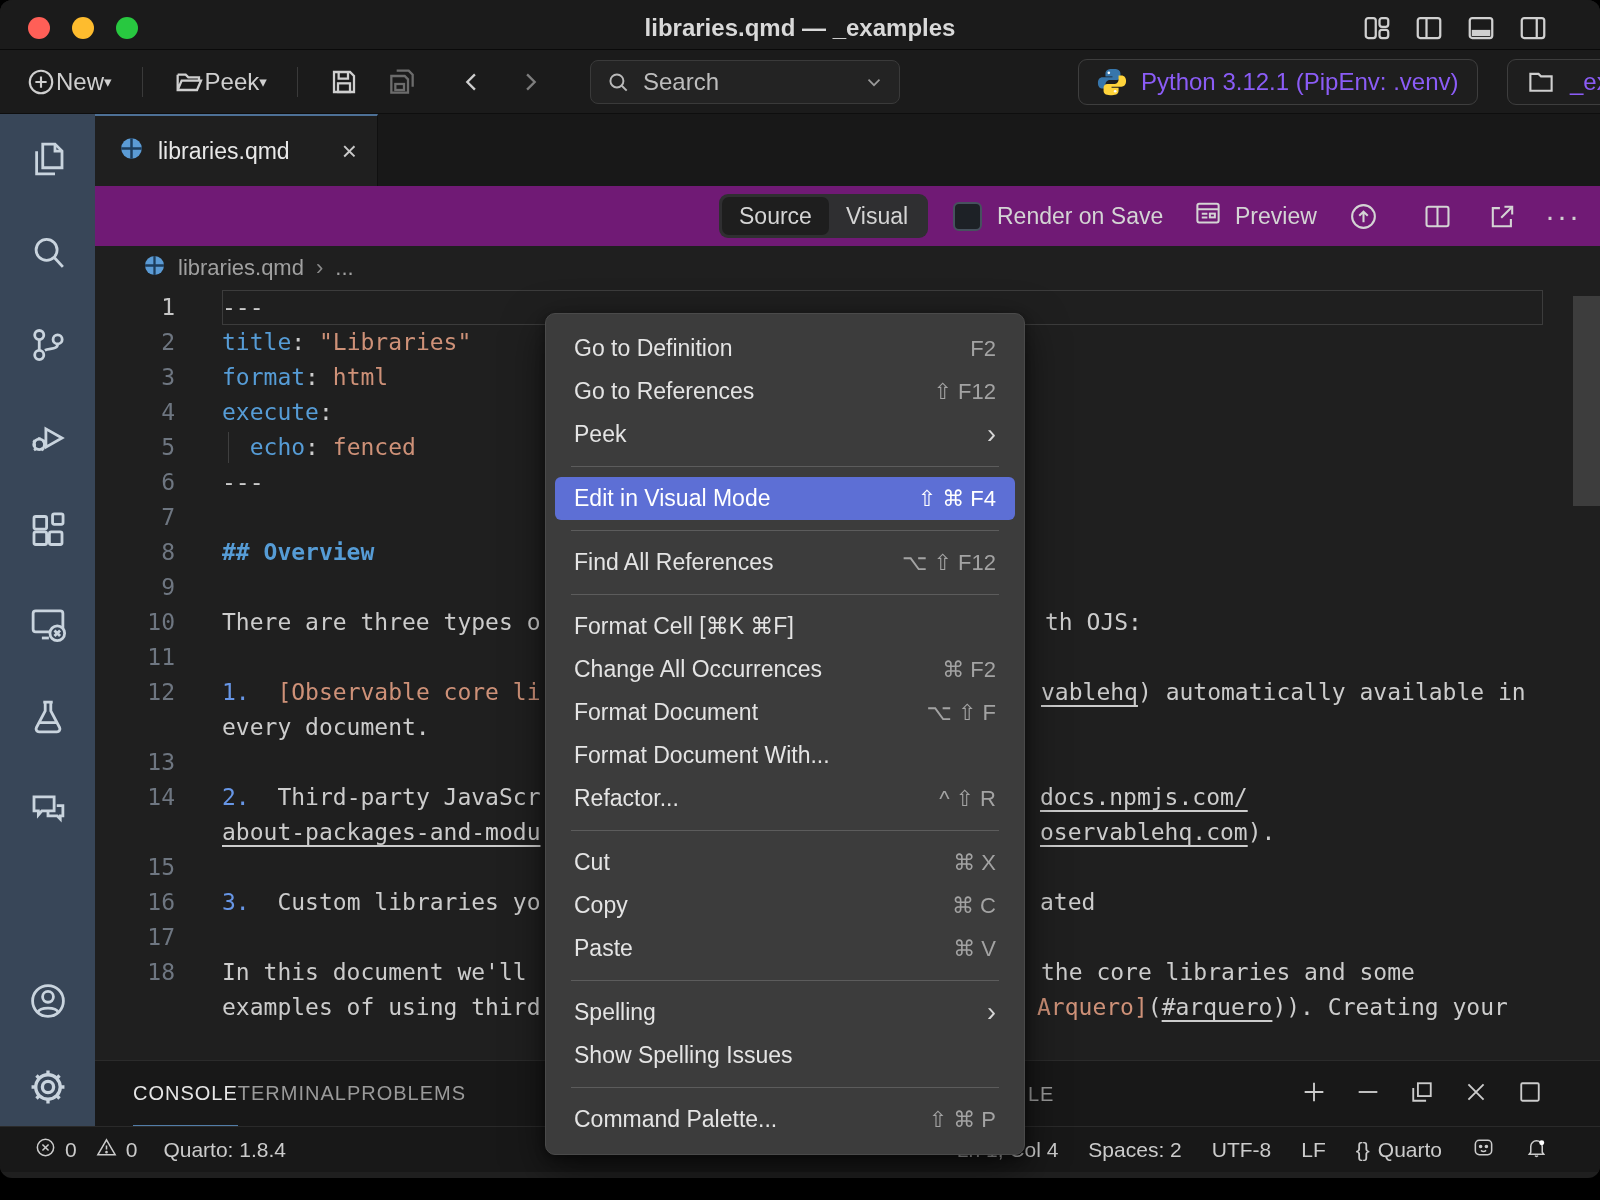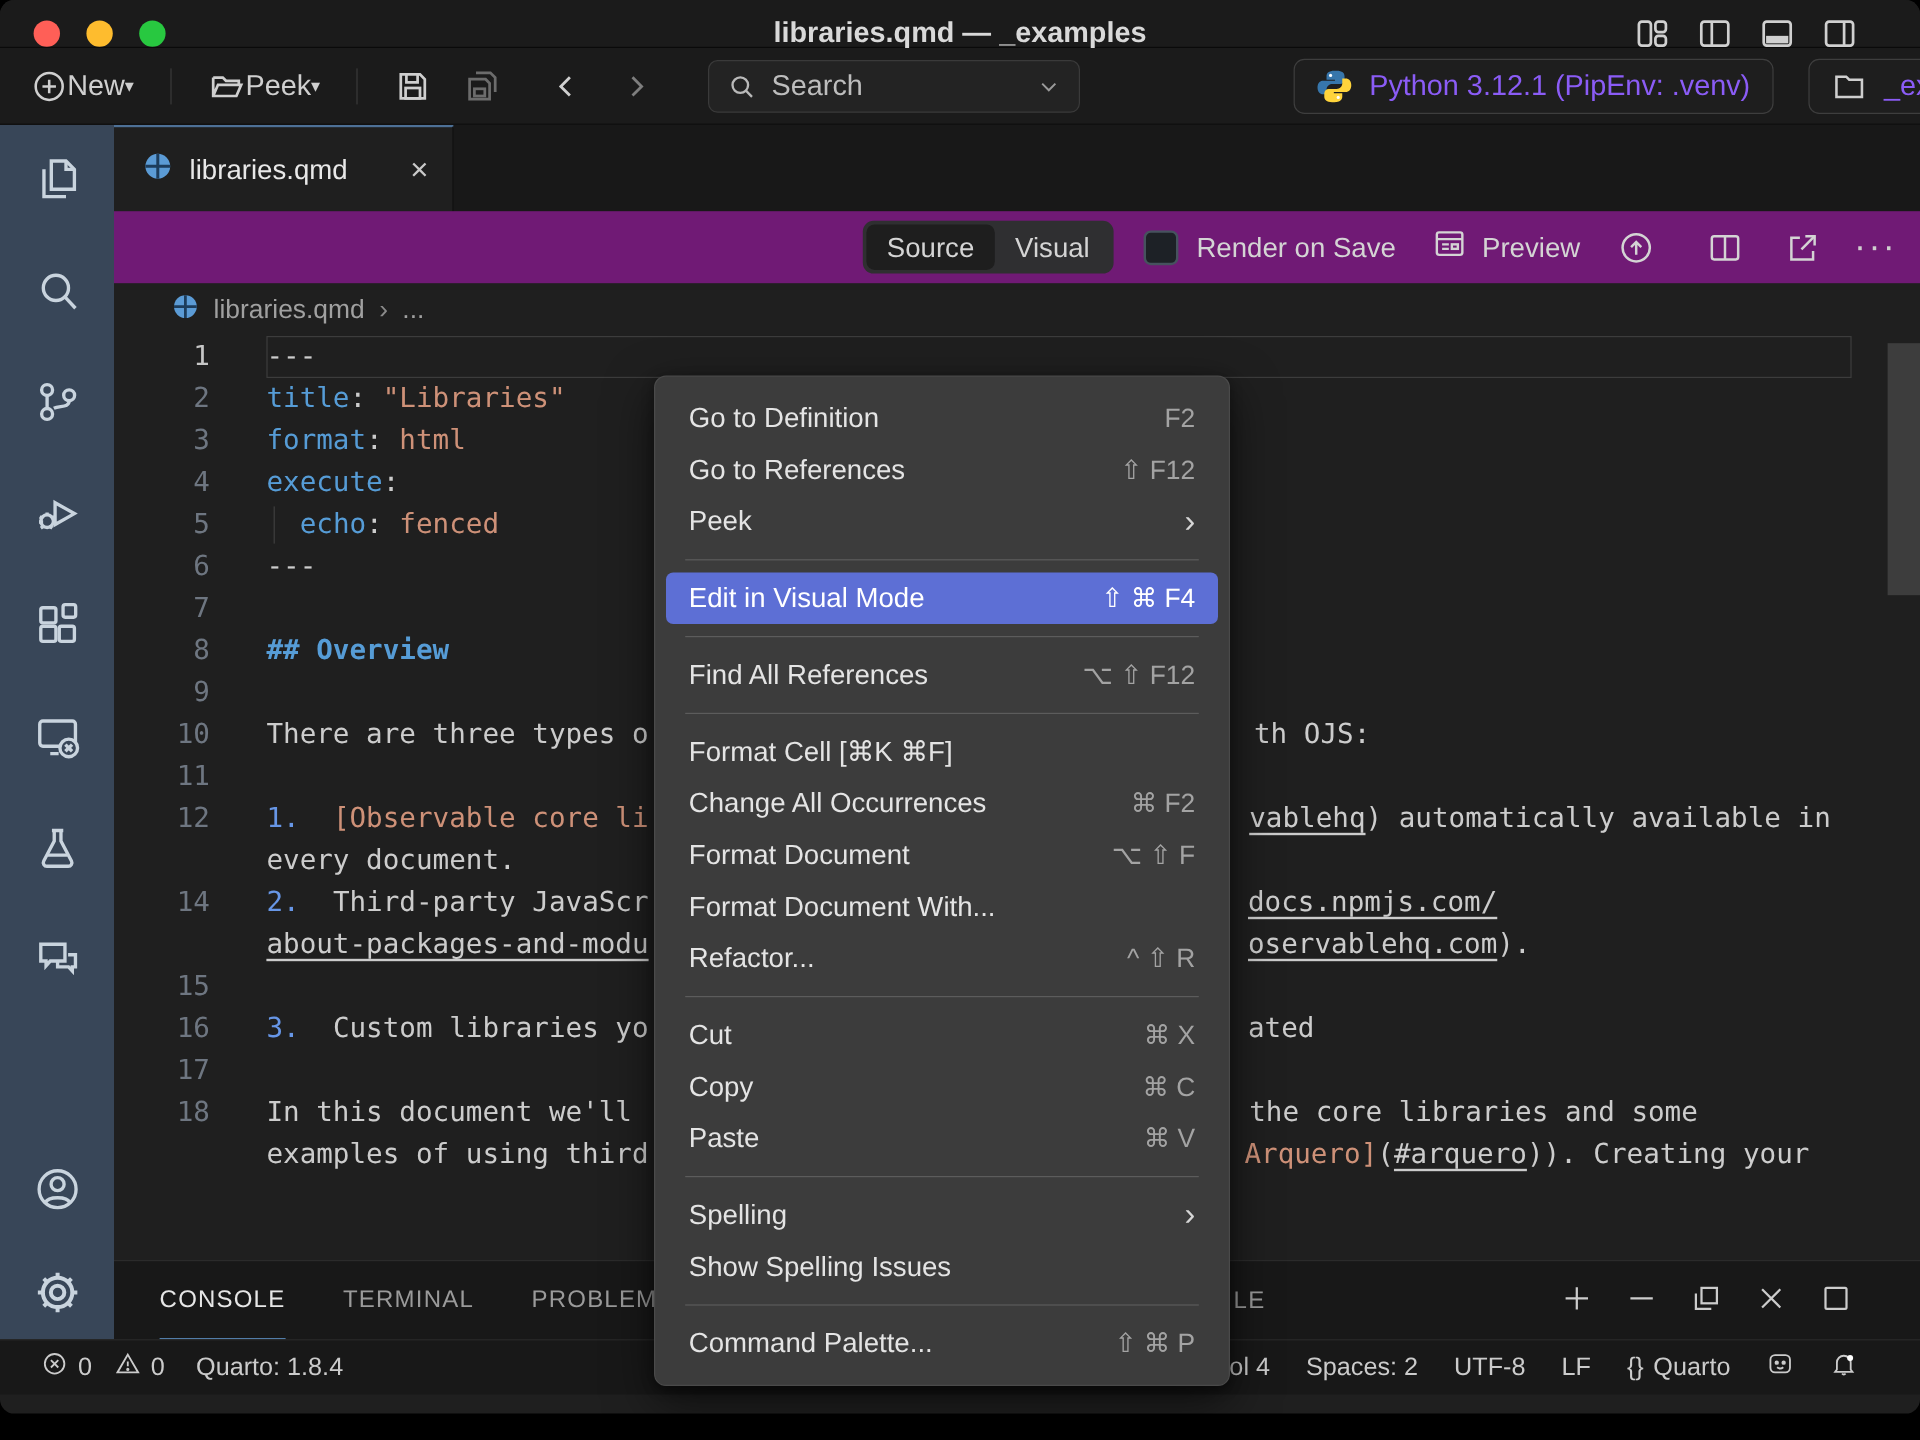--- a/index.html
+++ b/index.html
@@ -2,21 +2,21 @@
 <html style="--accent: #5d6fd5; --tab_indicator: #4d7096; --console_underline: #527da8; --traffic_close: #ff5f57; --traffic_min: #febc2e; --traffic_max: #28c840;"><head>
 <meta charset="utf-8">
 <style>
   * { margin:0; padding:0; box-sizing:border-box; }
   html,body { width:1600px; height:1200px; background:#000; overflow:hidden;
               font-family:"Liberation Sans", sans-serif; }
   .window { position:relative; width:1600px; height:1178px; border-radius:12px;
             overflow:hidden; background:#1f1f1f; }
 
   
-  .titlebar { position:relative; height:40px; background:#1b1b1b; border-bottom:1px solid #0a0a0a; }
+  .titlebar { position:relative; height:50px; background:#1b1b1b; border-bottom:1px solid #0a0a0a; }
   .traffic { position:absolute; top:17px; left:28px; display:flex; gap:22px; }
   .tl { width:22px; height:22px; border-radius:50%; }
   .tl.c { background:var(--traffic_close,#ff5f57); }
   .tl.m { background:var(--traffic_min,#febc2e); }
   .tl.z { background:var(--traffic_max,#28c840); }
   .wtitle { position:absolute; left:0; right:0; top:0; height:56px; display:flex;
             align-items:center; justify-content:center; color:#d9d9d9; font-size:24px; font-weight:700; }
   .winicons { position:absolute; right:52px; top:13px; display:flex; gap:22px; }
   .winicons svg { width:30px; height:30px; }
 
@@ -81,21 +81,21 @@
   .curline { position:absolute; left:127px; right:57px; top:0; bottom:0; border:1px solid #3c3c3c; }
   .guide { position:absolute; left:133px; top:2px; bottom:2px; width:1px; background:#3f3f3f; }
   .rightfrag { position:absolute; top:0; white-space:pre; }
   .tk-p { color:#cccccc; } .tk-k { color:#569cd6; } .tk-s { color:#ce9178; }
   .tk-n { color:#6796e6; } .tk-h { color:#569cd6; font-weight:bold; }
   .tk-u { color:#cccccc; text-decoration:underline; text-underline-offset:5px; }
   .scrollthumb { position:absolute; right:0; top:6px; width:27px; height:210px; background:#515151; opacity:.6; }
 
   
   .panel { position:relative; height:66px; background:#181818; border-top:1px solid #2b2b2b; }
-  .paneltabs { position:absolute; left:38px; top:0; height:66px; display:flex; gap:48px; align-items:flex-end; }
+  .paneltabs { position:absolute; left:38px; top:0; height:66px; display:flex; align-items:flex-end; }
   .ptab { font-size:20px; letter-spacing:1px; color:#9a9a9a; height:66px; display:flex; align-items:center;
           border-bottom:2px solid transparent; }
   .ptab.act { color:#e6e6e6; border-bottom:2px solid var(--console_underline,#527da8); }
   .ptab-frag { position:absolute; left:933px; top:0; height:66px; display:flex; align-items:center;
                font-size:20px; letter-spacing:1px; color:#9a9a9a; }
   .panelicons { position:absolute; right:56px; top:0; height:66px; display:flex; gap:26px; align-items:center; }
   .panelicons svg { width:28px; height:28px; }
 
   
   .statusbar { position:relative; height:46px; background:#181818; border-top:1px solid #2a2a2a;
@@ -410,20 +410,21 @@
             <div class="row"><span class="ln">4</span><span class="segs"><span class="tk-k">execute</span><span class="tk-p">:</span></span></div>
             <div class="row"><div class="guide"></div><span class="ln">5</span><span class="segs"><span class="tk-p">  </span><span class="tk-k">echo</span><span class="tk-p">: </span><span class="tk-s">fenced</span></span></div>
             <div class="row"><span class="ln">6</span><span class="segs"><span class="tk-p">---</span></span></div>
             <div class="row"><span class="ln">7</span><span class="segs"></span></div>
             <div class="row"><span class="ln">8</span><span class="segs"><span class="tk-h">## Overview</span></span></div>
             <div class="row"><span class="ln">9</span><span class="segs"></span></div>
             <div class="row"><span class="ln">10</span><span class="segs"><span class="tk-p">There are three types o</span></span><span class="rightfrag" style="left: 950px;"><span class="tk-p">th OJS:</span></span></div>
             <div class="row"><span class="ln">11</span><span class="segs"></span></div>
             <div class="row"><span class="ln">12</span><span class="segs"><span class="tk-n">1.</span><span class="tk-p">  </span><span class="tk-s">[Observable core li</span></span><span class="rightfrag" style="left: 946px;"><span class="tk-u">vablehq</span><span class="tk-p">) automatically available in</span></span></div>
             <div class="row"><span class="ln"></span><span class="segs"><span class="tk-p">every document.</span></span></div>
+            <div class="row"><span class="ln">13</span><span class="segs"></span></div>
             <div class="row"><span class="ln">14</span><span class="segs"><span class="tk-n">2.</span><span class="tk-p">  </span><span class="tk-p">Third-party JavaScr</span></span><span class="rightfrag" style="left: 945px;"><span class="tk-u">docs.npmjs.com/</span></span></div>
             <div class="row"><span class="ln"></span><span class="segs"><span class="tk-u">about-packages-and-modu</span></span><span class="rightfrag" style="left: 945px;"><span class="tk-u">oservablehq.com</span><span class="tk-p">).</span></span></div>
             <div class="row"><span class="ln">15</span><span class="segs"></span></div>
             <div class="row"><span class="ln">16</span><span class="segs"><span class="tk-n">3.</span><span class="tk-p">  </span><span class="tk-p">Custom libraries yo</span></span><span class="rightfrag" style="left: 945px;"><span class="tk-p">ated</span></span></div>
             <div class="row"><span class="ln">17</span><span class="segs"></span></div>
             <div class="row"><span class="ln">18</span><span class="segs"><span class="tk-p">In this document we'll</span></span><span class="rightfrag" style="left: 946px;"><span class="tk-p">the core libraries and some</span></span></div>
             <div class="row"><span class="ln"></span><span class="segs"><span class="tk-p">examples of using third</span></span><span class="rightfrag" style="left: 942px;"><span class="tk-s">Arquero]</span><span class="tk-p">(</span><span class="tk-u">#arquero</span><span class="tk-p">)). Creating your</span></span></div>
           </div>
         <div class="scrollthumb"></div>
       </div>

